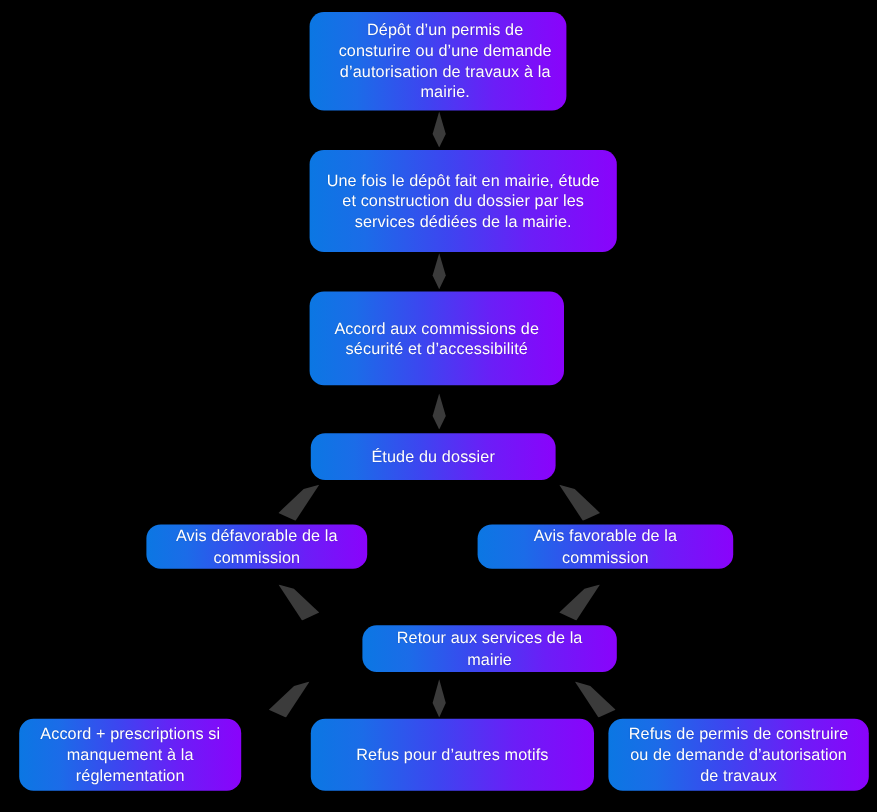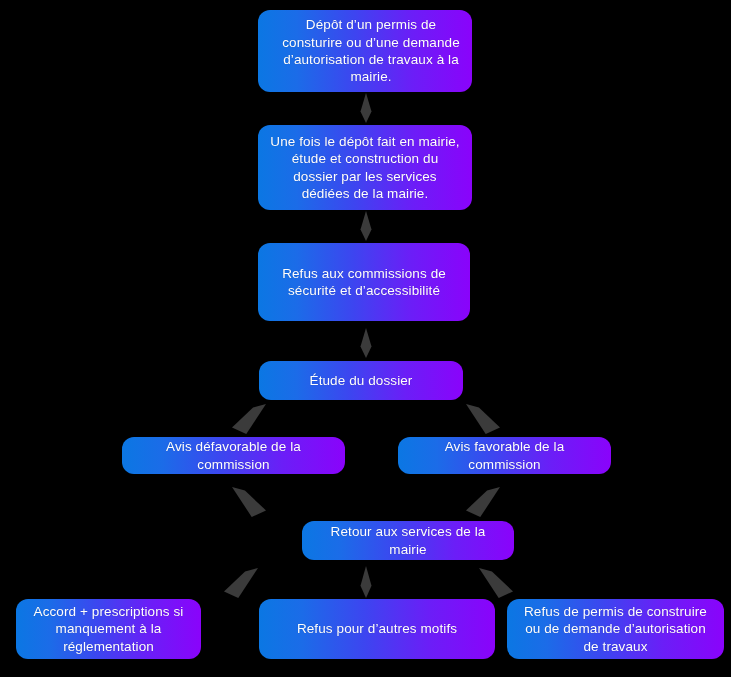--- a/index.html
+++ b/index.html
@@ -96,30 +96,30 @@
       </svg>
     </div>
     <div class="conn" style="left: 479px; top: 568px;">
       <svg width="34" height="30" viewBox="0 0 34 30">
         <path d="M0,0 L19.72,30 L34,23.400000000000002 L12.92,3.5999999999999996 Z" fill="#3b3b3b"></path>
       </svg>
     </div>
     <div class="node" style="left: 258px; top: 10px; width: 214px; height: 82px; background: linear-gradient(90deg, rgb(11, 119, 227) 0%, rgb(27, 108, 232) 18%, rgb(61, 69, 240) 45%, rgb(107, 30, 247) 72%, rgb(138, 3, 251) 100%); color: rgb(255, 255, 255); padding-left: 24px;">
       <span>Dépôt d’un permis de consturire ou d’une demande d’autorisation de travaux à la mairie.</span>
     </div>
-    <div class="node" style="left: 258px; top: 125px; width: 214px; height: 85px; background: linear-gradient(90deg, rgb(11, 119, 227) 0%, rgb(27, 108, 232) 18%, rgb(61, 69, 240) 45%, rgb(107, 30, 247) 72%, rgb(138, 3, 251) 100%); color: rgb(255, 255, 255);">
+    <div class="node" style="left: 258px; top: 125px; width: 256px; height: 85px; background: linear-gradient(90deg, rgb(11, 119, 227) 0%, rgb(27, 108, 232) 18%, rgb(61, 69, 240) 45%, rgb(107, 30, 247) 72%, rgb(138, 3, 251) 100%); color: rgb(255, 255, 255);">
       <span>Une fois le dépôt fait en mairie, étude et construction du dossier par les services dédiées de la mairie.</span>
     </div>
     <div class="node" style="left: 258px; top: 243px; width: 212px; height: 78px; background: linear-gradient(90deg, rgb(11, 119, 227) 0%, rgb(27, 108, 232) 18%, rgb(61, 69, 240) 45%, rgb(107, 30, 247) 72%, rgb(138, 3, 251) 100%); color: rgb(255, 255, 255);">
-      <span>Refus aux commissions de sécurité et d’accessibilité</span>
+      <span>Accord aux commissions de sécurité et d’accessibilité</span>
     </div>
     <div class="node" style="left: 259px; top: 361px; width: 204px; height: 39px; background: linear-gradient(90deg, rgb(11, 119, 227) 0%, rgb(27, 108, 232) 18%, rgb(61, 69, 240) 45%, rgb(107, 30, 247) 72%, rgb(138, 3, 251) 100%); color: rgb(255, 255, 255);">
       <span>Étude du dossier</span>
     </div>
-    <div class="node" style="left: 122px; top: 437px; width: 223px; height: 37px; background: linear-gradient(90deg, rgb(11, 119, 227) 0%, rgb(27, 108, 232) 18%, rgb(61, 69, 240) 45%, rgb(107, 30, 247) 72%, rgb(138, 3, 251) 100%); color: rgb(255, 255, 255);">
+    <div class="node" style="left: 122px; top: 437px; width: 184px; height: 37px; background: linear-gradient(90deg, rgb(11, 119, 227) 0%, rgb(27, 108, 232) 18%, rgb(61, 69, 240) 45%, rgb(107, 30, 247) 72%, rgb(138, 3, 251) 100%); color: rgb(255, 255, 255);">
       <span>Avis défavorable de la commission</span>
     </div>
     <div class="node" style="left: 398px; top: 437px; width: 213px; height: 37px; background: linear-gradient(90deg, rgb(11, 119, 227) 0%, rgb(27, 108, 232) 18%, rgb(61, 69, 240) 45%, rgb(107, 30, 247) 72%, rgb(138, 3, 251) 100%); color: rgb(255, 255, 255);">
       <span>Avis favorable de la commission</span>
     </div>
     <div class="node" style="left: 259px; top: 521px; width: 212px; height: 39px; background: linear-gradient(90deg, rgb(11, 119, 227) 0%, rgb(27, 108, 232) 18%, rgb(61, 69, 240) 45%, rgb(107, 30, 247) 72%, rgb(138, 3, 251) 100%); color: rgb(255, 255, 255); margin-left: 43px;">
       <span>Retour aux services de la mairie</span>
     </div>
     <div class="node" style="left: 16px; top: 599px; width: 185px; height: 60px; background: linear-gradient(90deg, rgb(11, 119, 227) 0%, rgb(27, 108, 232) 18%, rgb(61, 69, 240) 45%, rgb(107, 30, 247) 72%, rgb(138, 3, 251) 100%); color: rgb(255, 255, 255); align-items: center;">
       <span>Accord + prescriptions si manquement à la réglementation</span>

